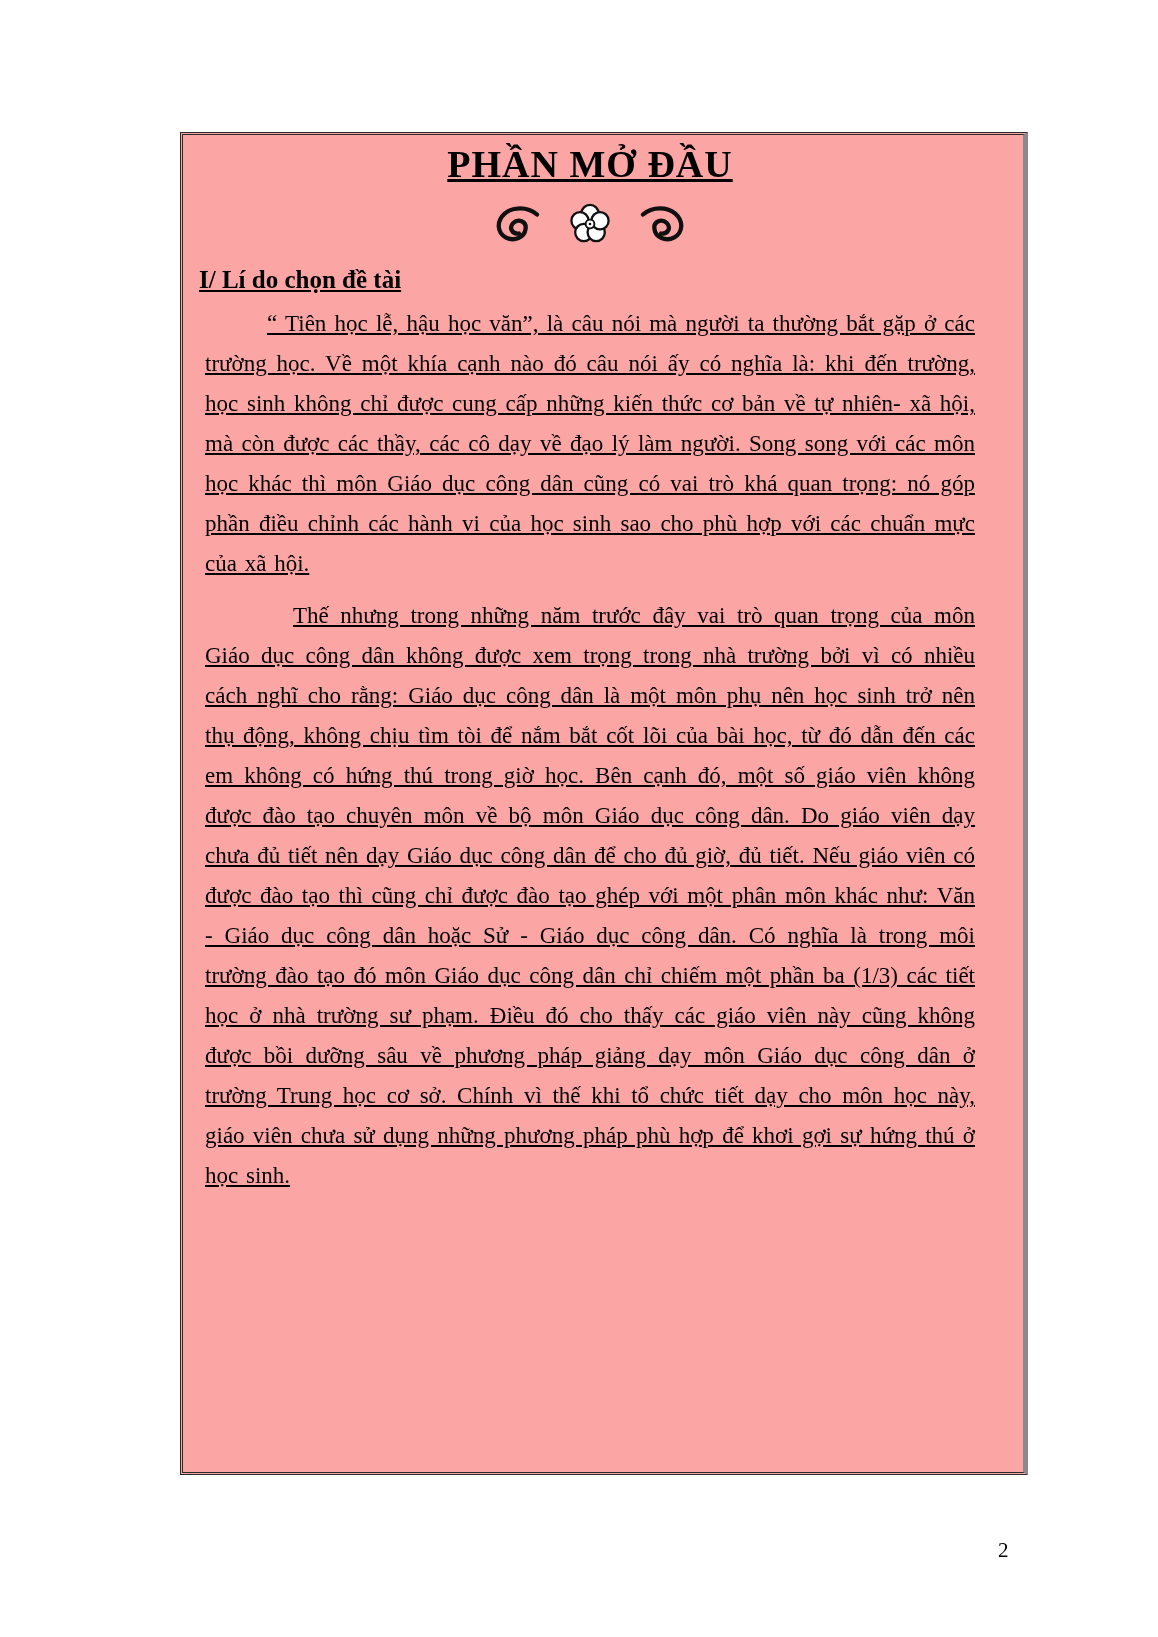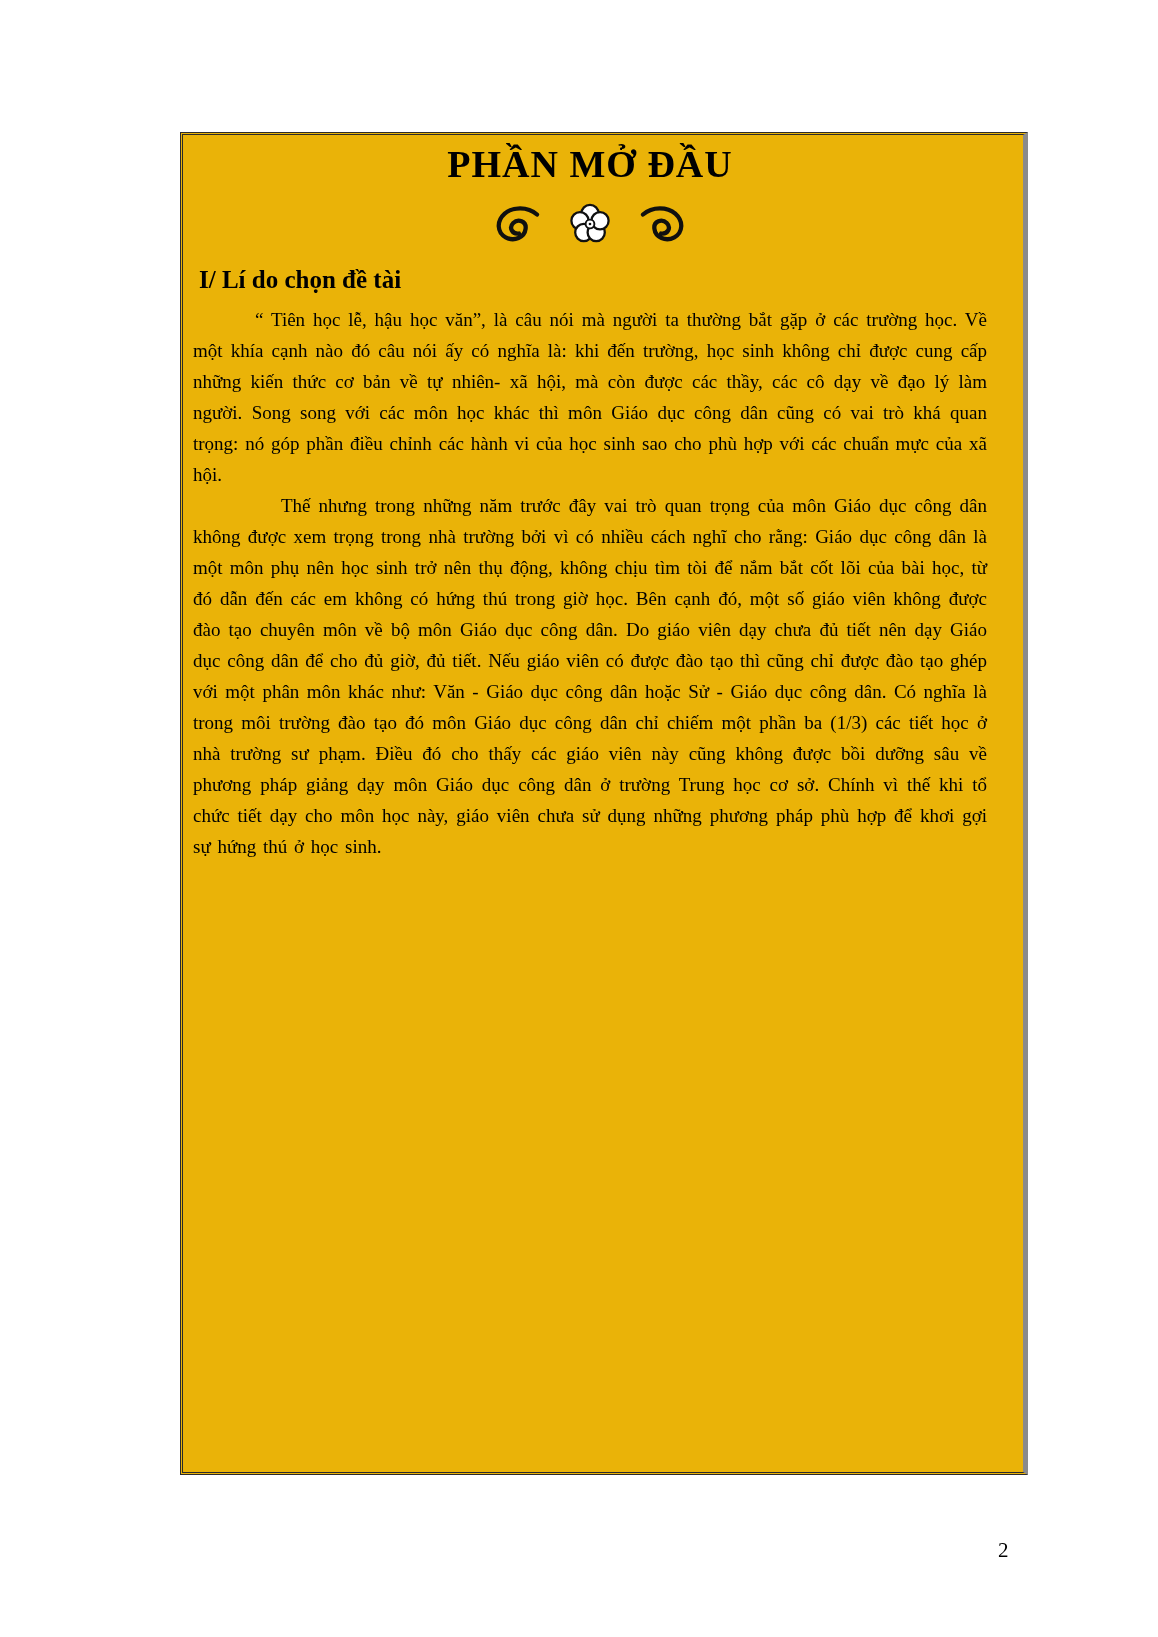--- a/index.html
+++ b/index.html
@@ -17,23 +17,24 @@
   }
   .doc-box {
     position: absolute;
     left: 180px;
     top: 132px;
     width: 848px;
     height: 1343px;
     box-sizing: border-box;
     border: 3px double #2b2b2b;
     border-right: 5px solid #8a8a8a;
-    background: #eab308;
+    background: #fca5a5;
     padding: 5px 36px 0 10px;
     overflow: hidden;
+    text-decoration: underline;
   }
   .doc-title {
     margin: 2px 0 0 0;
     text-align: center;
     font-size: 38px;
     font-weight: bold;
     letter-spacing: 1px;
     line-height: 1.2;
   }
   .ornament-row {
@@ -49,23 +50,23 @@
     line-height: 0;
   }
   .orn.flip svg { transform: scaleX(-1); }
   .section-heading {
     font-size: 25px;
     font-weight: bold;
     margin: 16px 0 8px 6px;
     line-height: 1.3;
   }
   .para {
-    margin: 0;
-    font-size: 19px;
-    line-height: 31px;
+    margin: 12px;
+    font-size: 23px;
+    line-height: 40px;
     text-align: justify;
     word-spacing: 2px;
     text-indent: 62px;
   }
   .para.first { margin-top: 7px; }
   .para.deep-indent { text-indent: 88px; }
   .page-number {
     position: absolute;
     left: 998px;
     top: 1538px;

